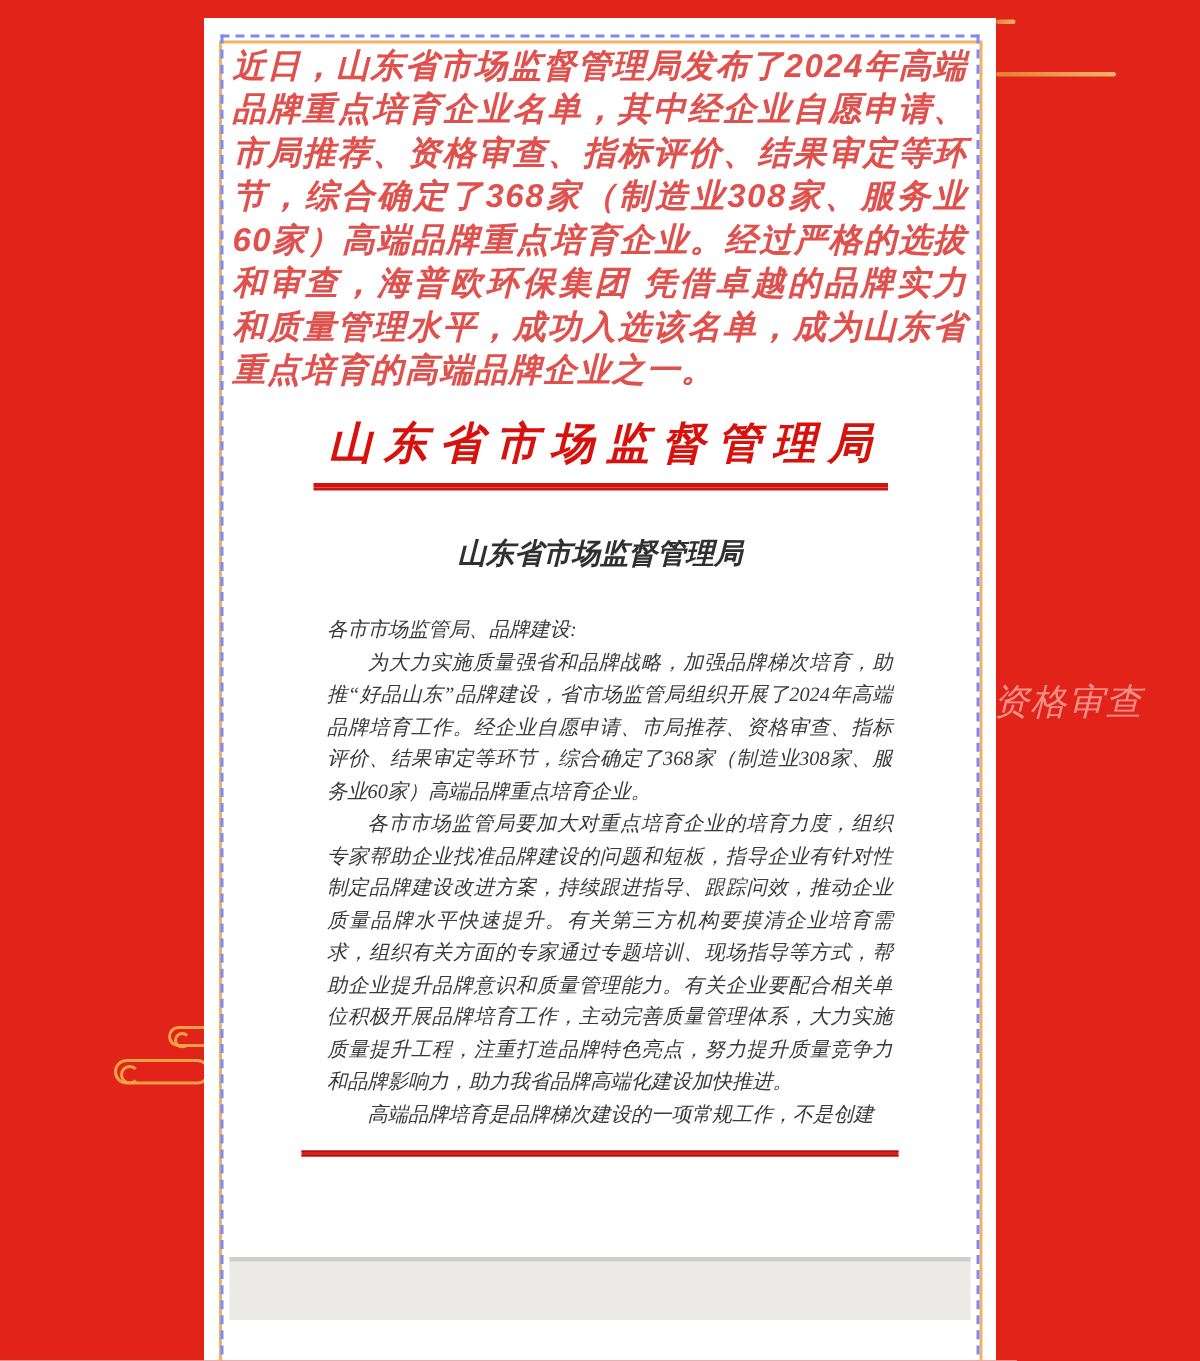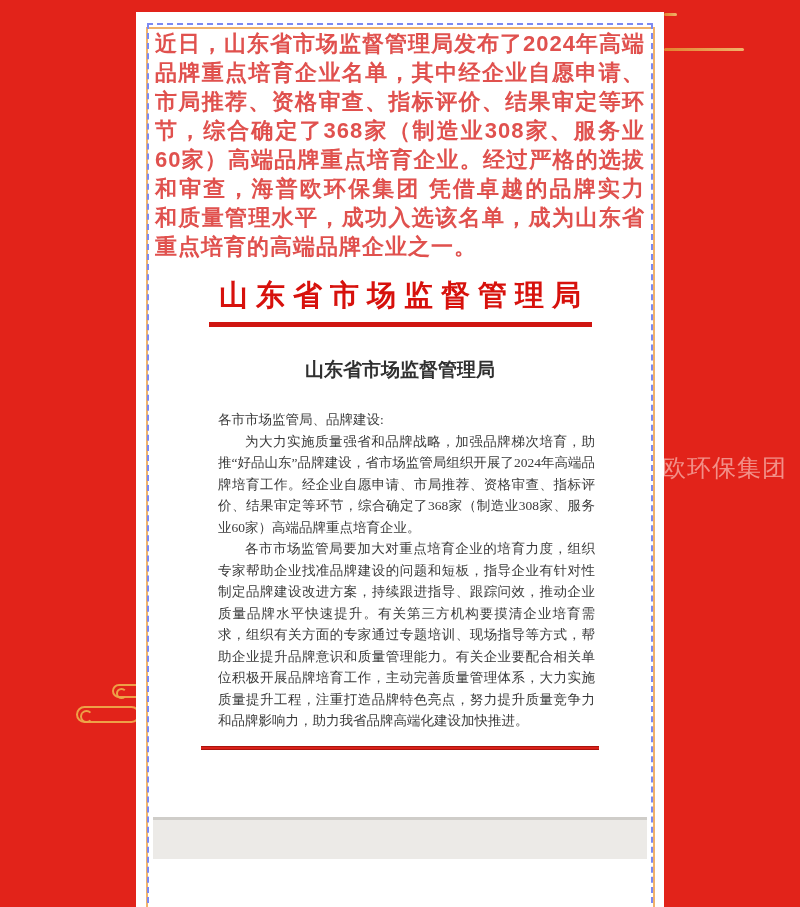--- a/index.html
+++ b/index.html
@@ -1,15 +1,15 @@
 <!DOCTYPE html>
 <html><head>
 <meta charset="utf-8">
 <style>
-  * { margin:0; padding:0; box-sizing:border-box; }
+  * { margin:0; padding:0; box-sizing:border-box;font-style:italic; }
   html,body { width:800px; height:907px; overflow:hidden; }
   body {
     position:relative;
     background:#e2231a;
     font-family:"Liberation Sans","DejaVu Sans",sans-serif;
   }
 
   
   .watermark {
     position:absolute; left:662px; top:452px;
@@ -112,21 +112,21 @@
   .next-image-bar {
     margin:67px -2px 0 -2px;
     height:42px;
     background:#eceae7;
     border-top:3px solid #cfcdc9;
   }
 </style>
 </head>
 <body>
 
-<div class="watermark">欧环保集团</div>
+<div class="watermark">资格审查</div>
 <div class="cloud cloud-1"></div>
 <div class="cloud cloud-2"></div>
 <div class="gold-line gold-line-1"></div>
 <div class="gold-line gold-line-2"></div>
 
 <div class="card">
   <div class="gold-frame"></div>
   <div class="dashed-frame">
 
     <p class="intro">近日，山东省市场监督管理局发布了2024年高端品牌重点培育企业名单，其中经企业自愿申请、市局推荐、资格审查、指标评价、结果审定等环节，综合确定了368家（制造业308家、服务业60家）高端品牌重点培育企业。经过严格的选拔和审查，海普欧环保集团 凭借卓越的品牌实力和质量管理水平，成功入选该名单，成为山东省重点培育的高端品牌企业之一。</p>
@@ -135,20 +135,21 @@
     <div class="letterhead-rule"></div>
 
     <div class="notice-title">
       <div>山东省市场监督管理局</div>
     </div>
 
     <div class="notice-body">
       <p>各市市场监管局、品牌建设:</p>
       <p class="indent">为大力实施质量强省和品牌战略，加强品牌梯次培育，助推“好品山东”品牌建设，省市场监管局组织开展了2024年高端品牌培育工作。经企业自愿申请、市局推荐、资格审查、指标评价、结果审定等环节，综合确定了368家（制造业308家、服务业60家）高端品牌重点培育企业。</p>
       <p class="indent">各市市场监管局要加大对重点培育企业的培育力度，组织专家帮助企业找准品牌建设的问题和短板，指导企业有针对性制定品牌建设改进方案，持续跟进指导、跟踪问效，推动企业质量品牌水平快速提升。有关第三方机构要摸清企业培育需求，组织有关方面的专家通过专题培训、现场指导等方式，帮助企业提升品牌意识和质量管理能力。有关企业要配合相关单位积极开展品牌培育工作，主动完善质量管理体系，大力实施质量提升工程，注重打造品牌特色亮点，努力提升质量竞争力和品牌影响力，助力我省品牌高端化建设加快推进。</p>
+      <p class="indent">高端品牌培育是品牌梯次建设的一项常规工作，不是创建</p>
     </div>
 
     <div class="doc-rule"></div>
 
     <div class="next-image-bar"></div>
 
   </div>
 </div>
 
 </body></html>

